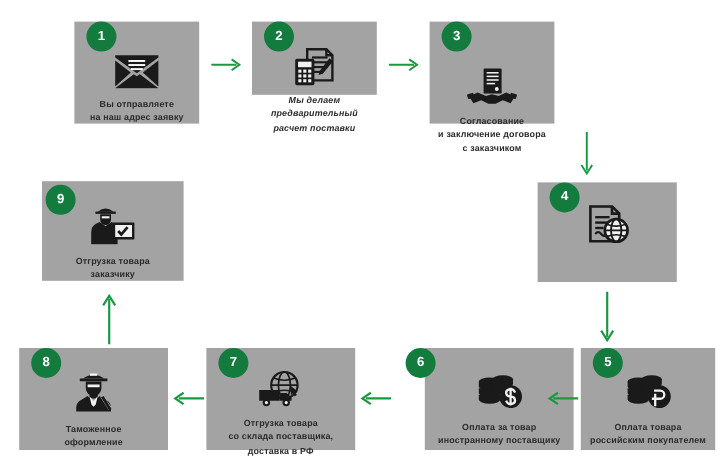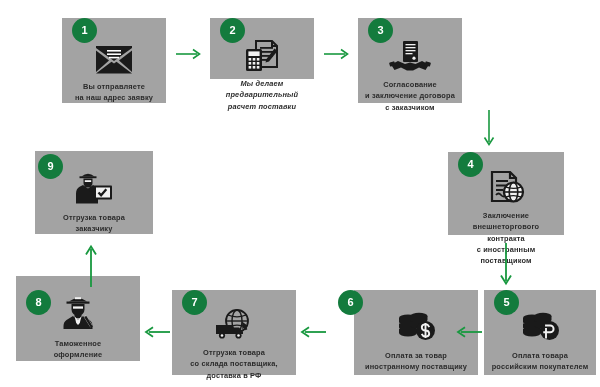--- a/index.html
+++ b/index.html
@@ -126,21 +126,21 @@
   </div>
   <div class="badge" style="left:220px; top:18px;">2</div>
 
   <div class="arrow" style="left:324px; top:48px;">
     <svg width="26" height="12" viewBox="0 0 26 12">
       <line x1="0" y1="6" x2="21" y2="6" stroke="#18983f" stroke-width="1.6"></line>
       <polyline points="17,1.5 23.5,6 17,10.5" fill="none" stroke="#18983f" stroke-width="1.6"></polyline>
     </svg>
   </div>
 
-  <div class="step-box" style="left:358px; top:18px; width:104px; height:85px; padding-top:22px;">
+  <div class="step-box" style="left:358px; top:18px; width:104px; height:85px; padding-top:38px;">
     <div class="icon-wrap" style="height:33px;">
       <svg width="42" height="33" viewBox="0 0 42 33" fill="currentColor" aria-hidden="true">
         <rect x="14" y="1" width="15" height="21" rx="1"></rect>
         <rect x="16.5" y="4" width="10" height="1.3" fill="#f1f1f1"></rect>
         <rect x="16.5" y="7" width="10" height="1.3" fill="#f1f1f1"></rect>
         <rect x="16.5" y="10" width="10" height="1.3" fill="#f1f1f1"></rect>
         <rect x="16.5" y="13" width="7" height="1.3" fill="#f1f1f1"></rect>
         <circle cx="25" cy="18.2" r="1.6" fill="#f1f1f1"></circle>
         <path d="M2 24.5 L9 21 L16 24 L21 22.5 L26.5 24 L33 21 L40 24.5 L36.5 30 L30 27.5 L24 30.5 L18 30.5 L12 27.5 L5.5 30 Z"></path>
         <rect x="0.5" y="22" width="5.5" height="4" rx="0.8" transform="rotate(-18 3 24)"></rect>
@@ -169,23 +169,20 @@
         <rect x="10" y="13.5" width="12" height="2"></rect>
         <rect x="10" y="18" width="7" height="2"></rect>
         <path d="M10 24 q2.5 -3 5 0 t5 0" fill="none" stroke="currentColor" stroke-width="1.8"></path>
         <circle cx="27.5" cy="21" r="9.5" fill="#f1f1f1" stroke="currentColor" stroke-width="2.2"></circle>
         <ellipse cx="27.5" cy="21" rx="4.3" ry="9.5" fill="none" stroke="currentColor" stroke-width="1.6"></ellipse>
         <line x1="18.2" y1="21" x2="36.8" y2="21" stroke="currentColor" stroke-width="1.6"></line>
         <path d="M19.6 15.8 q7.9 3.2 15.8 0" fill="none" stroke="currentColor" stroke-width="1.4"></path>
         <path d="M19.6 26.2 q7.9 -3.2 15.8 0" fill="none" stroke="currentColor" stroke-width="1.4"></path>
       </svg>
     </div>
-    <div class="step-label" style="margin-top:6px;">Заключение
-внешнеторгового контракта
-с иностранным поставщиком</div>
   </div>
   <div class="badge" style="left:458px; top:152px;">4</div>
 
   <div class="arrow" style="left:499px; top:243px;">
     <svg width="14" height="44" viewBox="0 0 14 44">
       <line x1="7" y1="0" x2="7" y2="38" stroke="#18983f" stroke-width="1.8"></line>
       <polyline points="2,32.5 7,40.5 12,32.5" fill="none" stroke="#18983f" stroke-width="1.8"></polyline>
     </svg>
   </div>
 
@@ -264,21 +261,21 @@
   </div>
   <div class="badge" style="left:182px; top:290px;">7</div>
 
   <div class="arrow" style="left:144px; top:326px;">
     <svg width="26" height="12" viewBox="0 0 26 12">
       <line x1="26" y1="6" x2="5" y2="6" stroke="#18983f" stroke-width="1.8"></line>
       <polyline points="9,1.3 2,6 9,10.7" fill="none" stroke="#18983f" stroke-width="1.8"></polyline>
     </svg>
   </div>
 
-  <div class="step-box" style="left:16px; top:276px; width:124px; height:85px; padding-top:18px;">
+  <div class="step-box" style="left:16px; top:290px; width:124px; height:85px; padding-top:18px;">
     <div class="icon-wrap" style="height:36px;">
       <svg width="34" height="36" viewBox="0 0 34 36" fill="currentColor" aria-hidden="true">
         <path d="M5.5 7.5 h23 v2.2 h-23 z"></path>
         <path d="M8 7.5 q9 -6.5 18 0 z"></path>
         <rect x="14" y="3.2" width="6" height="2" fill="#f1f1f1"></rect>
         <path d="M10.5 10 h13 v5.5 a6.5 6.5 0 0 1 -13 0 z"></path>
         <rect x="12" y="12.4" width="10" height="2.3" fill="#f1f1f1"></rect>
         <path d="M13.5 20.5 h7 v3.5 h-7 z"></path>
         <path d="M12 22 L17 27 L22 22 L28.5 26 q3 2 3 6 v3 h-29 v-3 q0 -4 3 -6 z"></path>
         <path d="M13.6 22.2 L17 26.2 L20.4 22.2 L18.8 29 L17 31 L15.2 29 Z" fill="#f1f1f1"></path>

